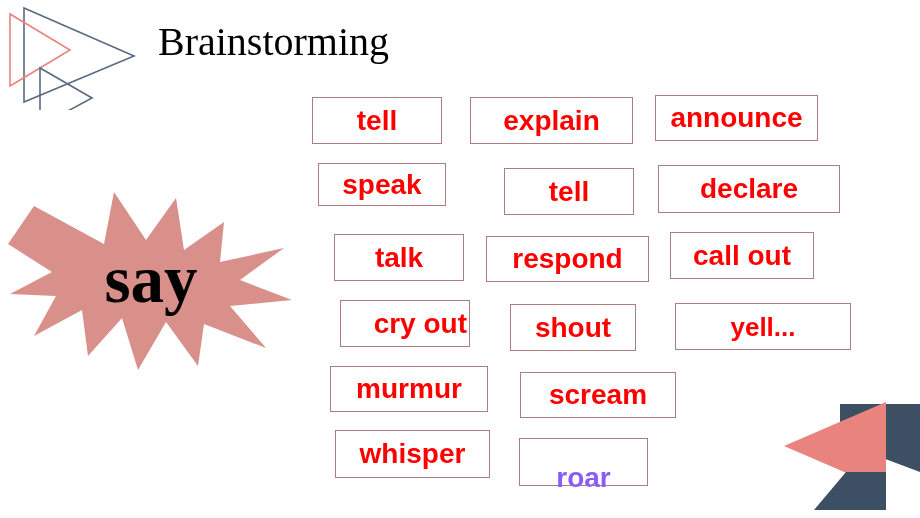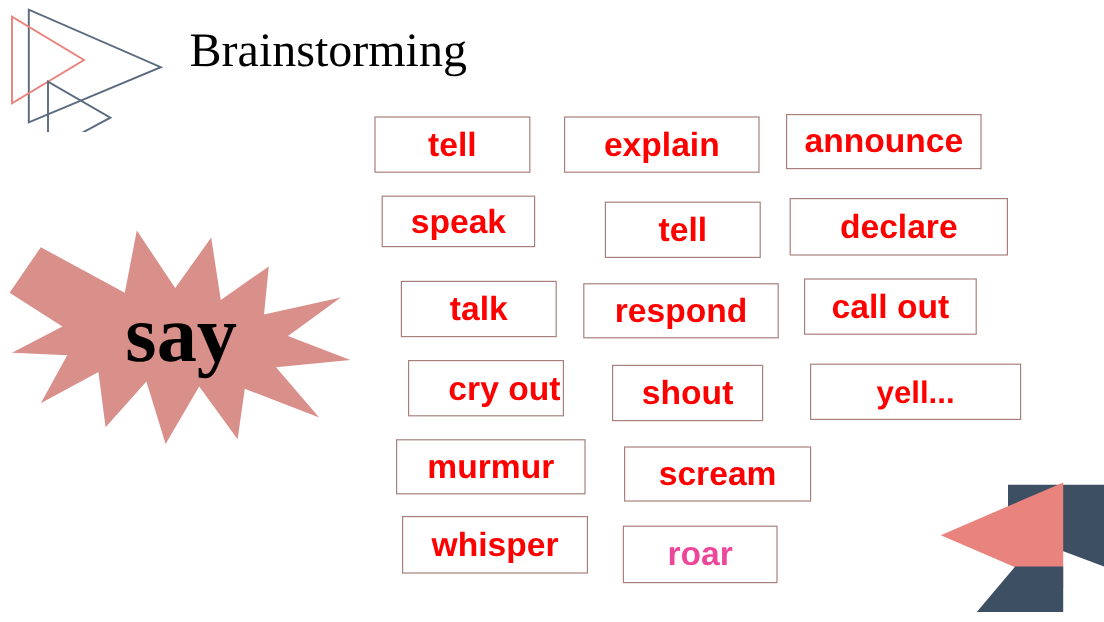--- a/index.html
+++ b/index.html
@@ -167,17 +167,17 @@
       <div class="wordbox wrap" style="left: 330px; top: 366px; width: 158px; height: 46px; border-color: rgb(169, 128, 125);">
         <div class="wordtext" style="color: rgb(255, 0, 0);">murmur</div>
       </div>
       <div class="wordbox" style="left: 520px; top: 372px; width: 156px; height: 46px; border-color: rgb(169, 128, 125);">
         <div class="wordtext" style="color: rgb(255, 0, 0);">scream</div>
       </div>
       <div class="wordbox wrap" style="left: 335px; top: 430px; width: 155px; height: 48px; border-color: rgb(169, 128, 125);">
         <div class="wordtext" style="color: rgb(255, 0, 0);">whisper</div>
       </div>
       <div class="wordbox" style="left: 519px; top: 438px; width: 129px; height: 48px; border-color: rgb(169, 128, 125);">
-        <div class="wordtext" style="color: #ec4899;">roar</div>
+        <div class="wordtext" style="color: #8b5cf6; margin-top: 16px;">roar</div>
       </div>
     </div>
 
 </div>
 
 </body></html>

